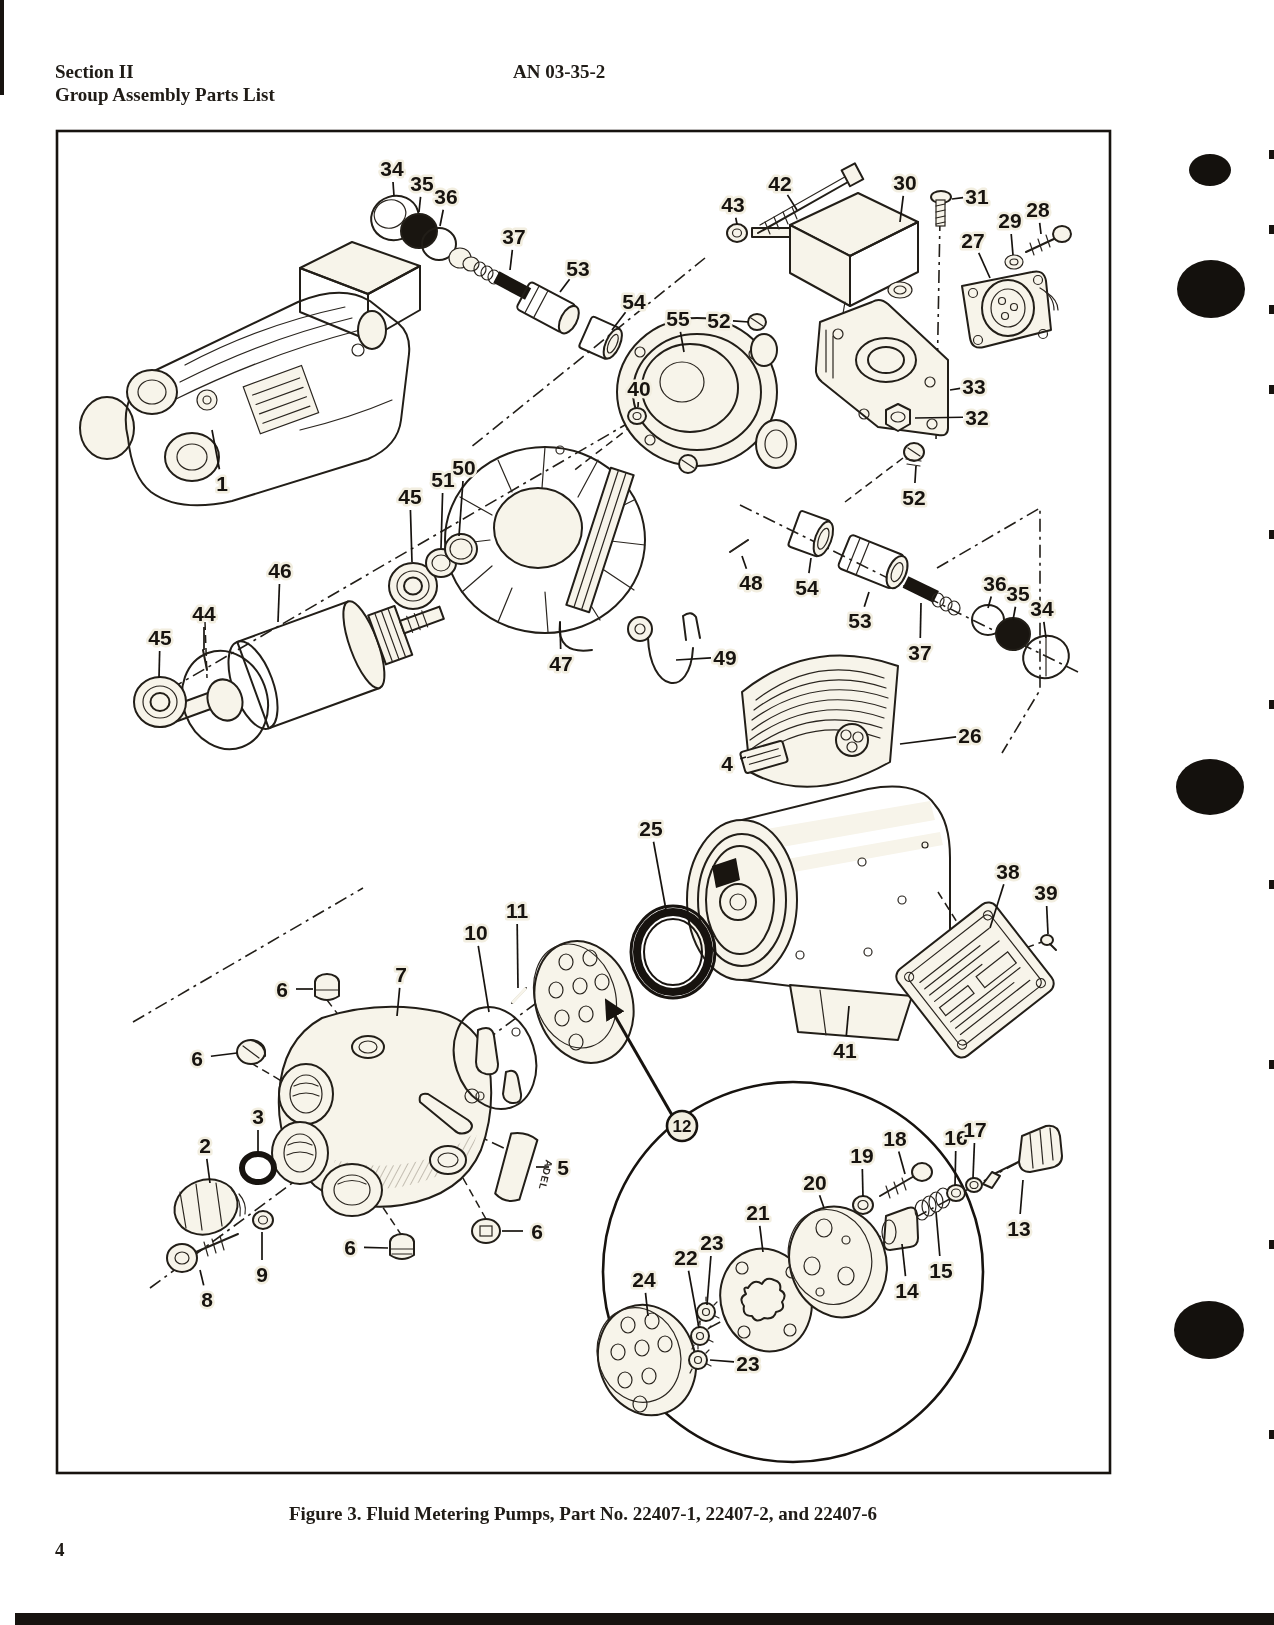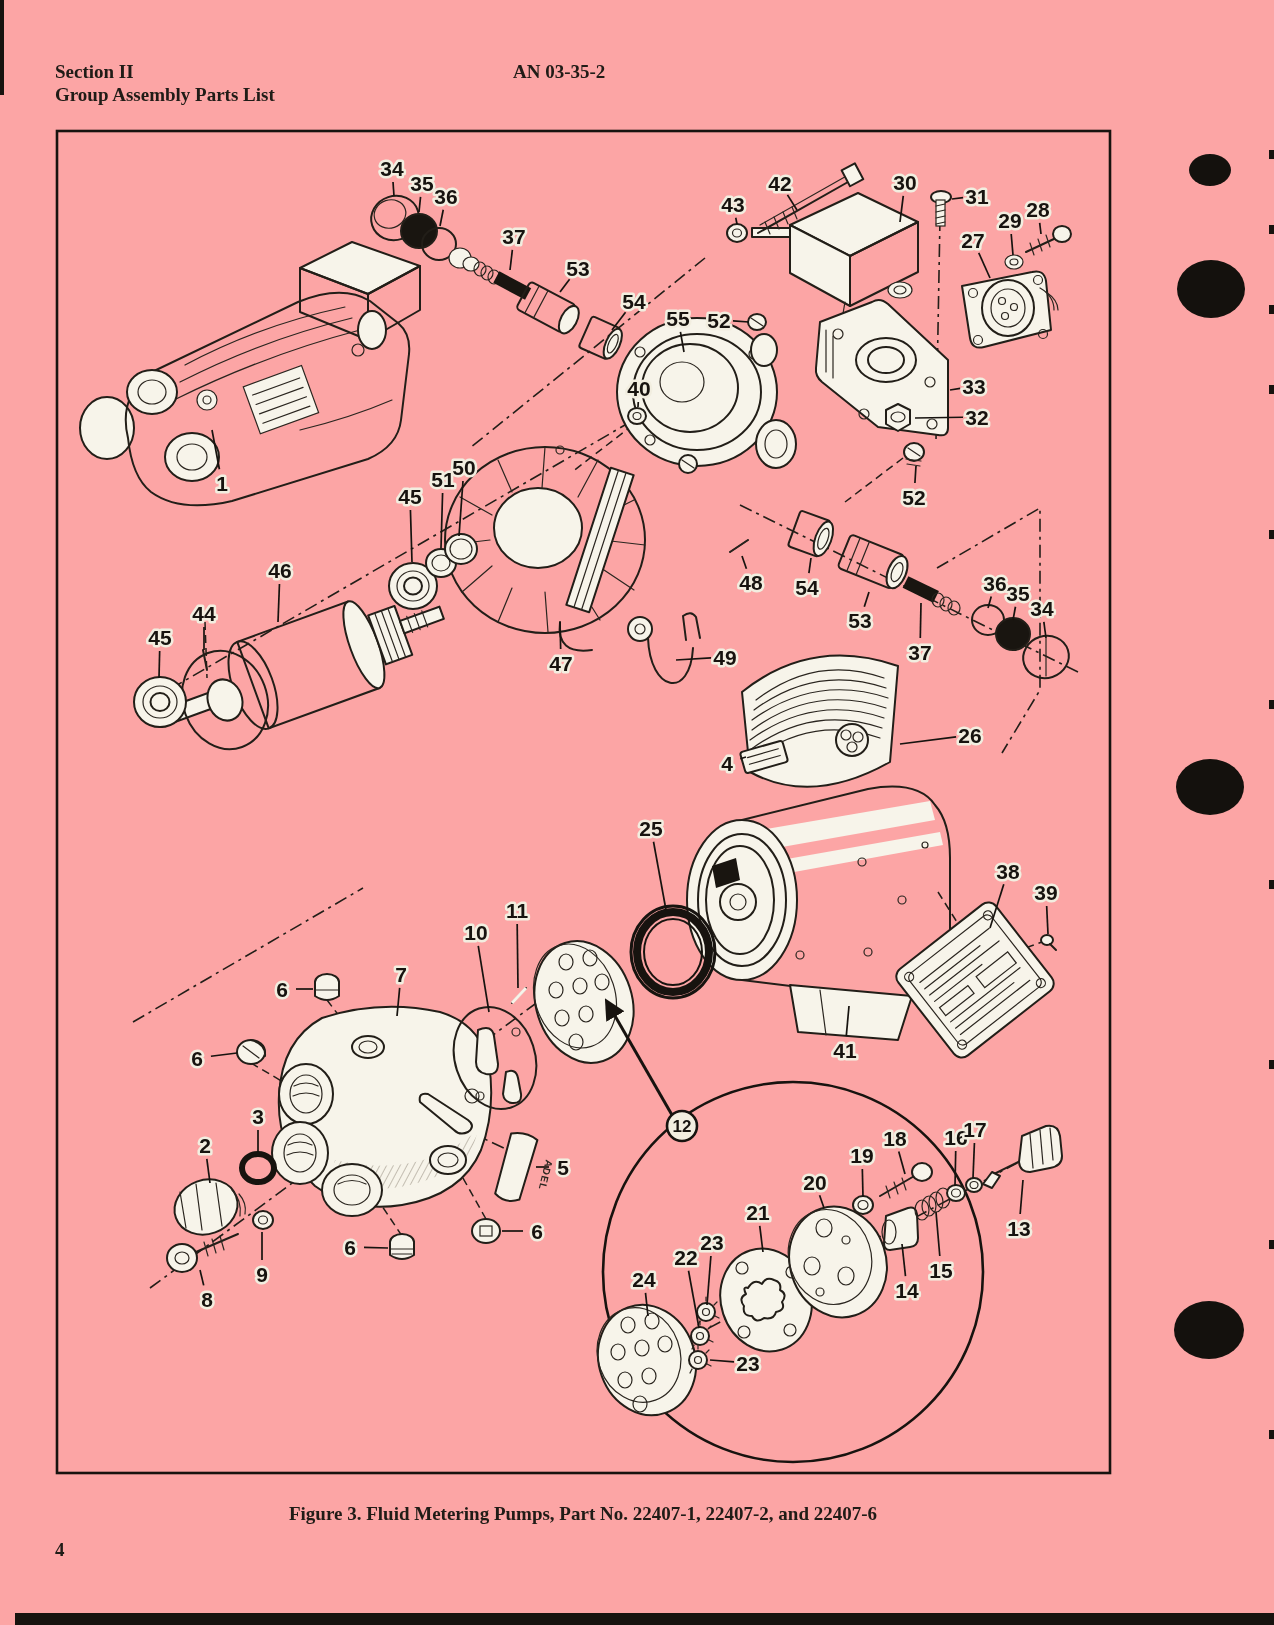--- a/index.html
+++ b/index.html
@@ -1,16 +1,16 @@
 <!DOCTYPE html>
 <html><head>
 <meta charset="utf-8">
 <style>
   html,body{margin:0;padding:0;background:#e8e4d6;}
-  .page{position:relative;width:1274px;height:1625px;background:#fca5a5;margin:0 auto;
+  .page{position:relative;width:1274px;height:1625px;background:#ffffff;margin:0 auto;
         font-family:"Liberation Serif", serif;overflow:hidden;}
   svg text{user-select:none;}
   .hdr{font-family:"Liberation Serif",serif;font-size:19px;font-weight:600;fill:#201c17;}
   .cap{font-family:"Liberation Serif",serif;font-size:19px;font-weight:600;fill:#201c17;}
   .callout-text{font-family:"Liberation Sans",sans-serif;font-weight:700;font-size:21px;fill:#17130f;
         paint-order:stroke;stroke:#f2eee0;stroke-width:5px;stroke-linejoin:round;}
   .badge-text{font-family:"Liberation Sans",sans-serif;font-weight:700;font-size:17px;fill:#17130f;}
   .decal-text{font-family:"Liberation Sans",sans-serif;font-weight:700;font-size:10px;fill:#2a251f;letter-spacing:1px;}
   .ln{stroke:#221e18;fill:none;stroke-width:2;stroke-linecap:round;stroke-linejoin:round;}
   .lt{stroke:#2a251f;fill:none;stroke-width:1.2;stroke-linecap:round;}

